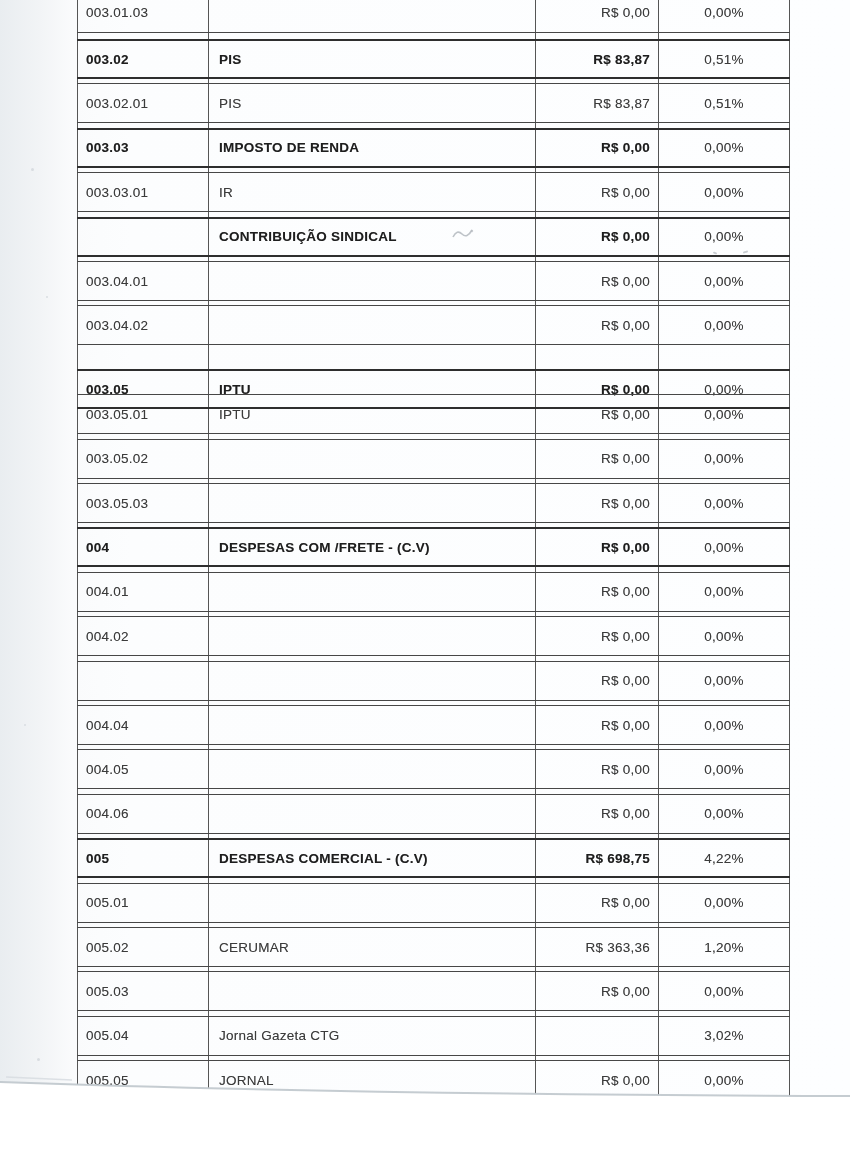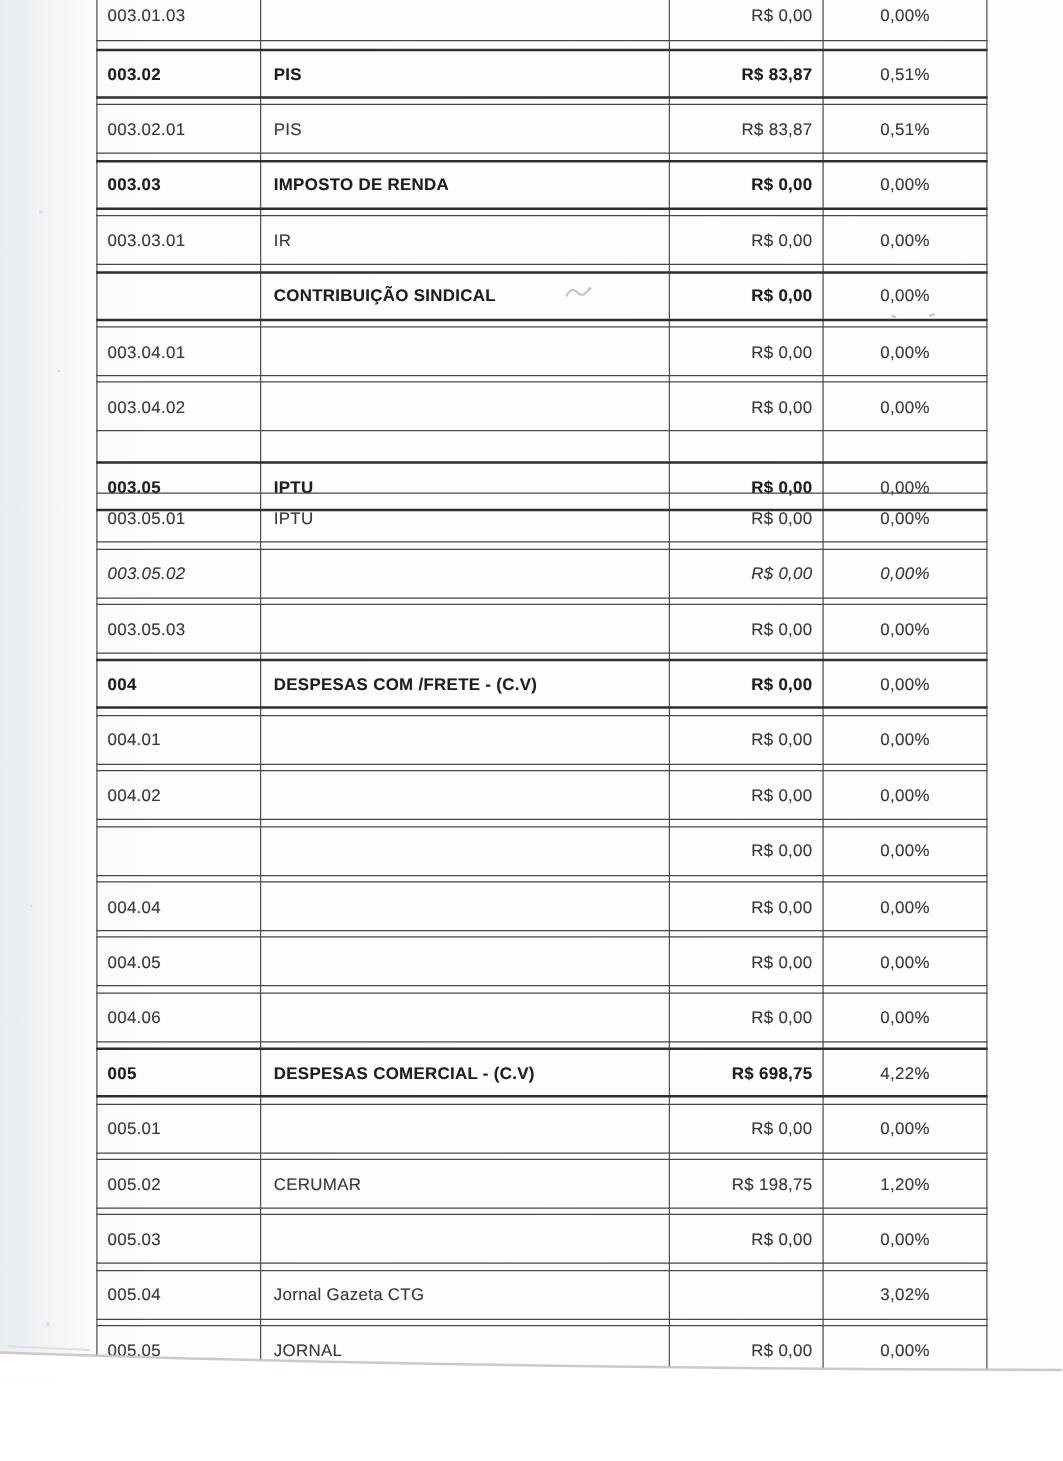--- a/index.html
+++ b/index.html
@@ -102,21 +102,21 @@
     <div class="cell c-desc">IPTU</div>
     <div class="cell c-val">R$ 0,00</div>
     <div class="cell c-pct">0,00%</div>
   </div>
       <div class="row" style="top: 394.2px;">
     <div class="cell c-code">003.05.01</div>
     <div class="cell c-desc">IPTU</div>
     <div class="cell c-val">R$ 0,00</div>
     <div class="cell c-pct">0,00%</div>
   </div>
-      <div class="row" style="top: 438.6px; font-style: italic;">
+      <div class="row" style="top: 438.6px;">
     <div class="cell c-code">003.05.02</div>
     <div class="cell c-desc"></div>
     <div class="cell c-val">R$ 0,00</div>
     <div class="cell c-pct">0,00%</div>
   </div>
       <div class="row" style="top: 483px;">
     <div class="cell c-code">003.05.03</div>
     <div class="cell c-desc"></div>
     <div class="cell c-val">R$ 0,00</div>
     <div class="cell c-pct">0,00%</div>
@@ -170,21 +170,21 @@
   </div>
       <div class="row" style="top: 882.6px;">
     <div class="cell c-code">005.01</div>
     <div class="cell c-desc"></div>
     <div class="cell c-val">R$ 0,00</div>
     <div class="cell c-pct">0,00%</div>
   </div>
       <div class="row" style="top: 927px;">
     <div class="cell c-code">005.02</div>
     <div class="cell c-desc">CERUMAR</div>
-    <div class="cell c-val">R$ 198,75</div>
+    <div class="cell c-val">R$ 363,36</div>
     <div class="cell c-pct">1,20%</div>
   </div>
       <div class="row" style="top: 971.4px;">
     <div class="cell c-code">005.03</div>
     <div class="cell c-val">R$ 0,00</div>
     <div class="cell c-pct">0,00%</div>
   </div>
       <div class="row" style="top: 1015.8px;">
     <div class="cell c-code">005.04</div>
     <div class="cell c-desc">Jornal Gazeta CTG</div>

